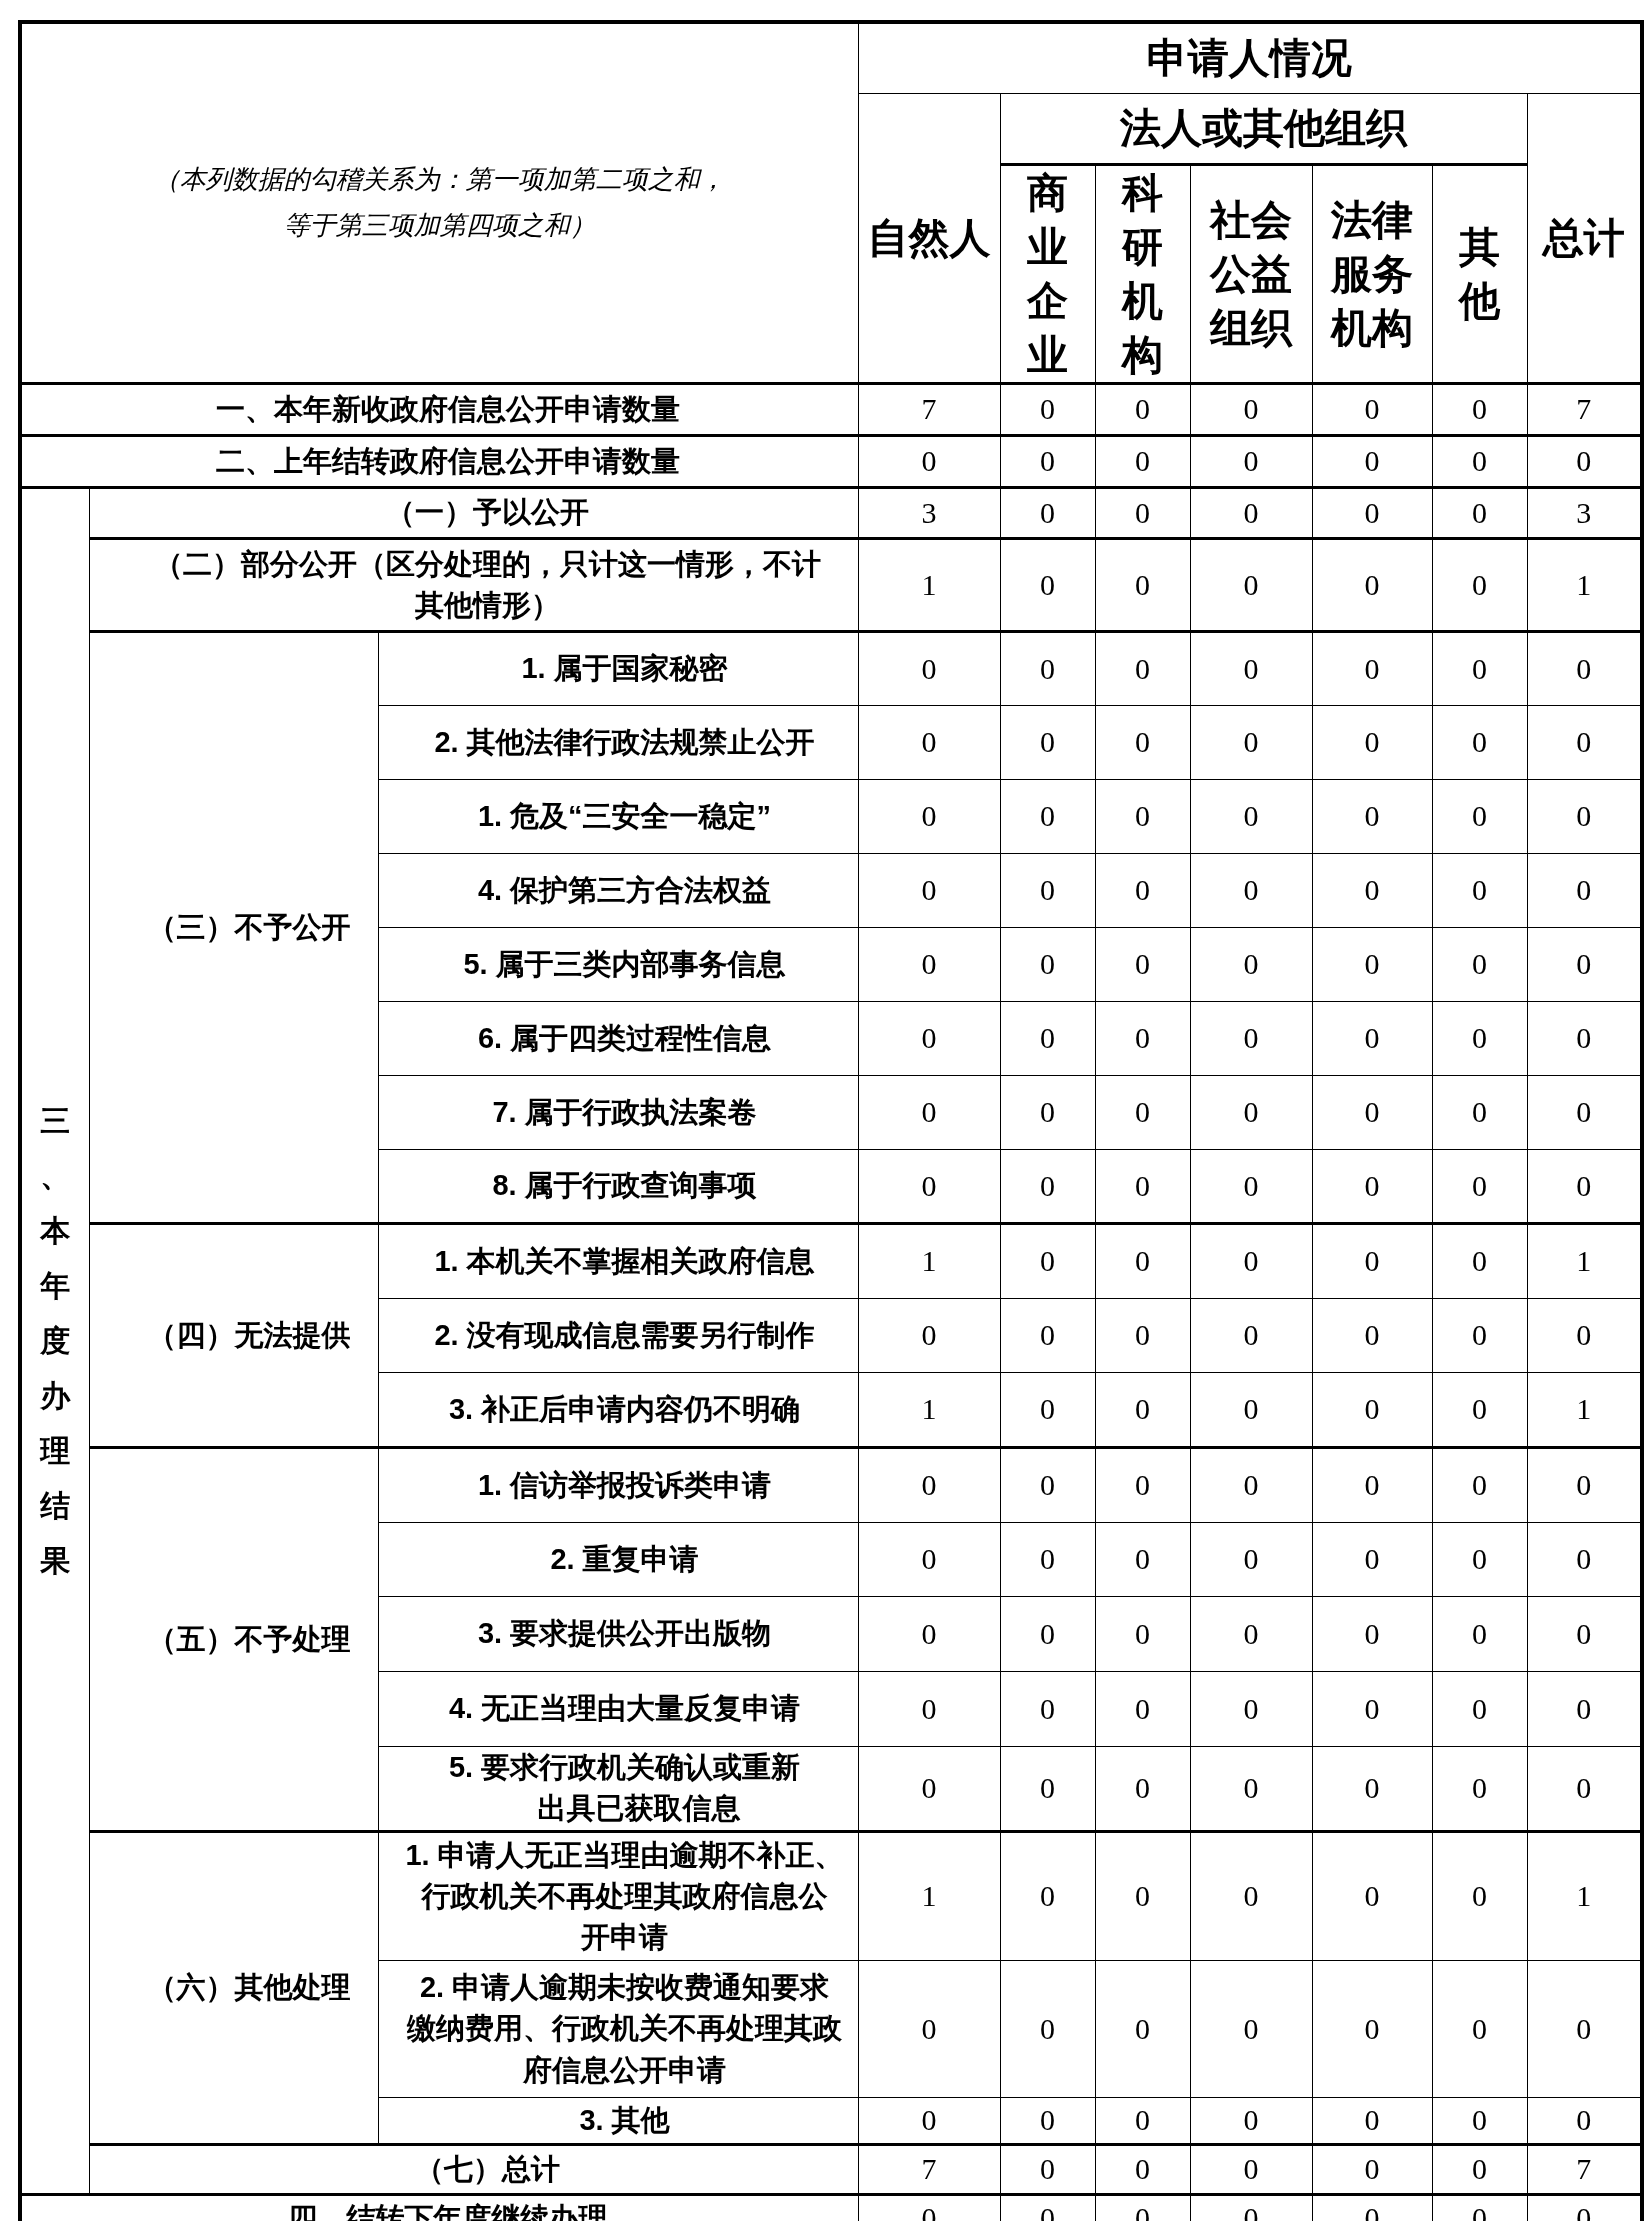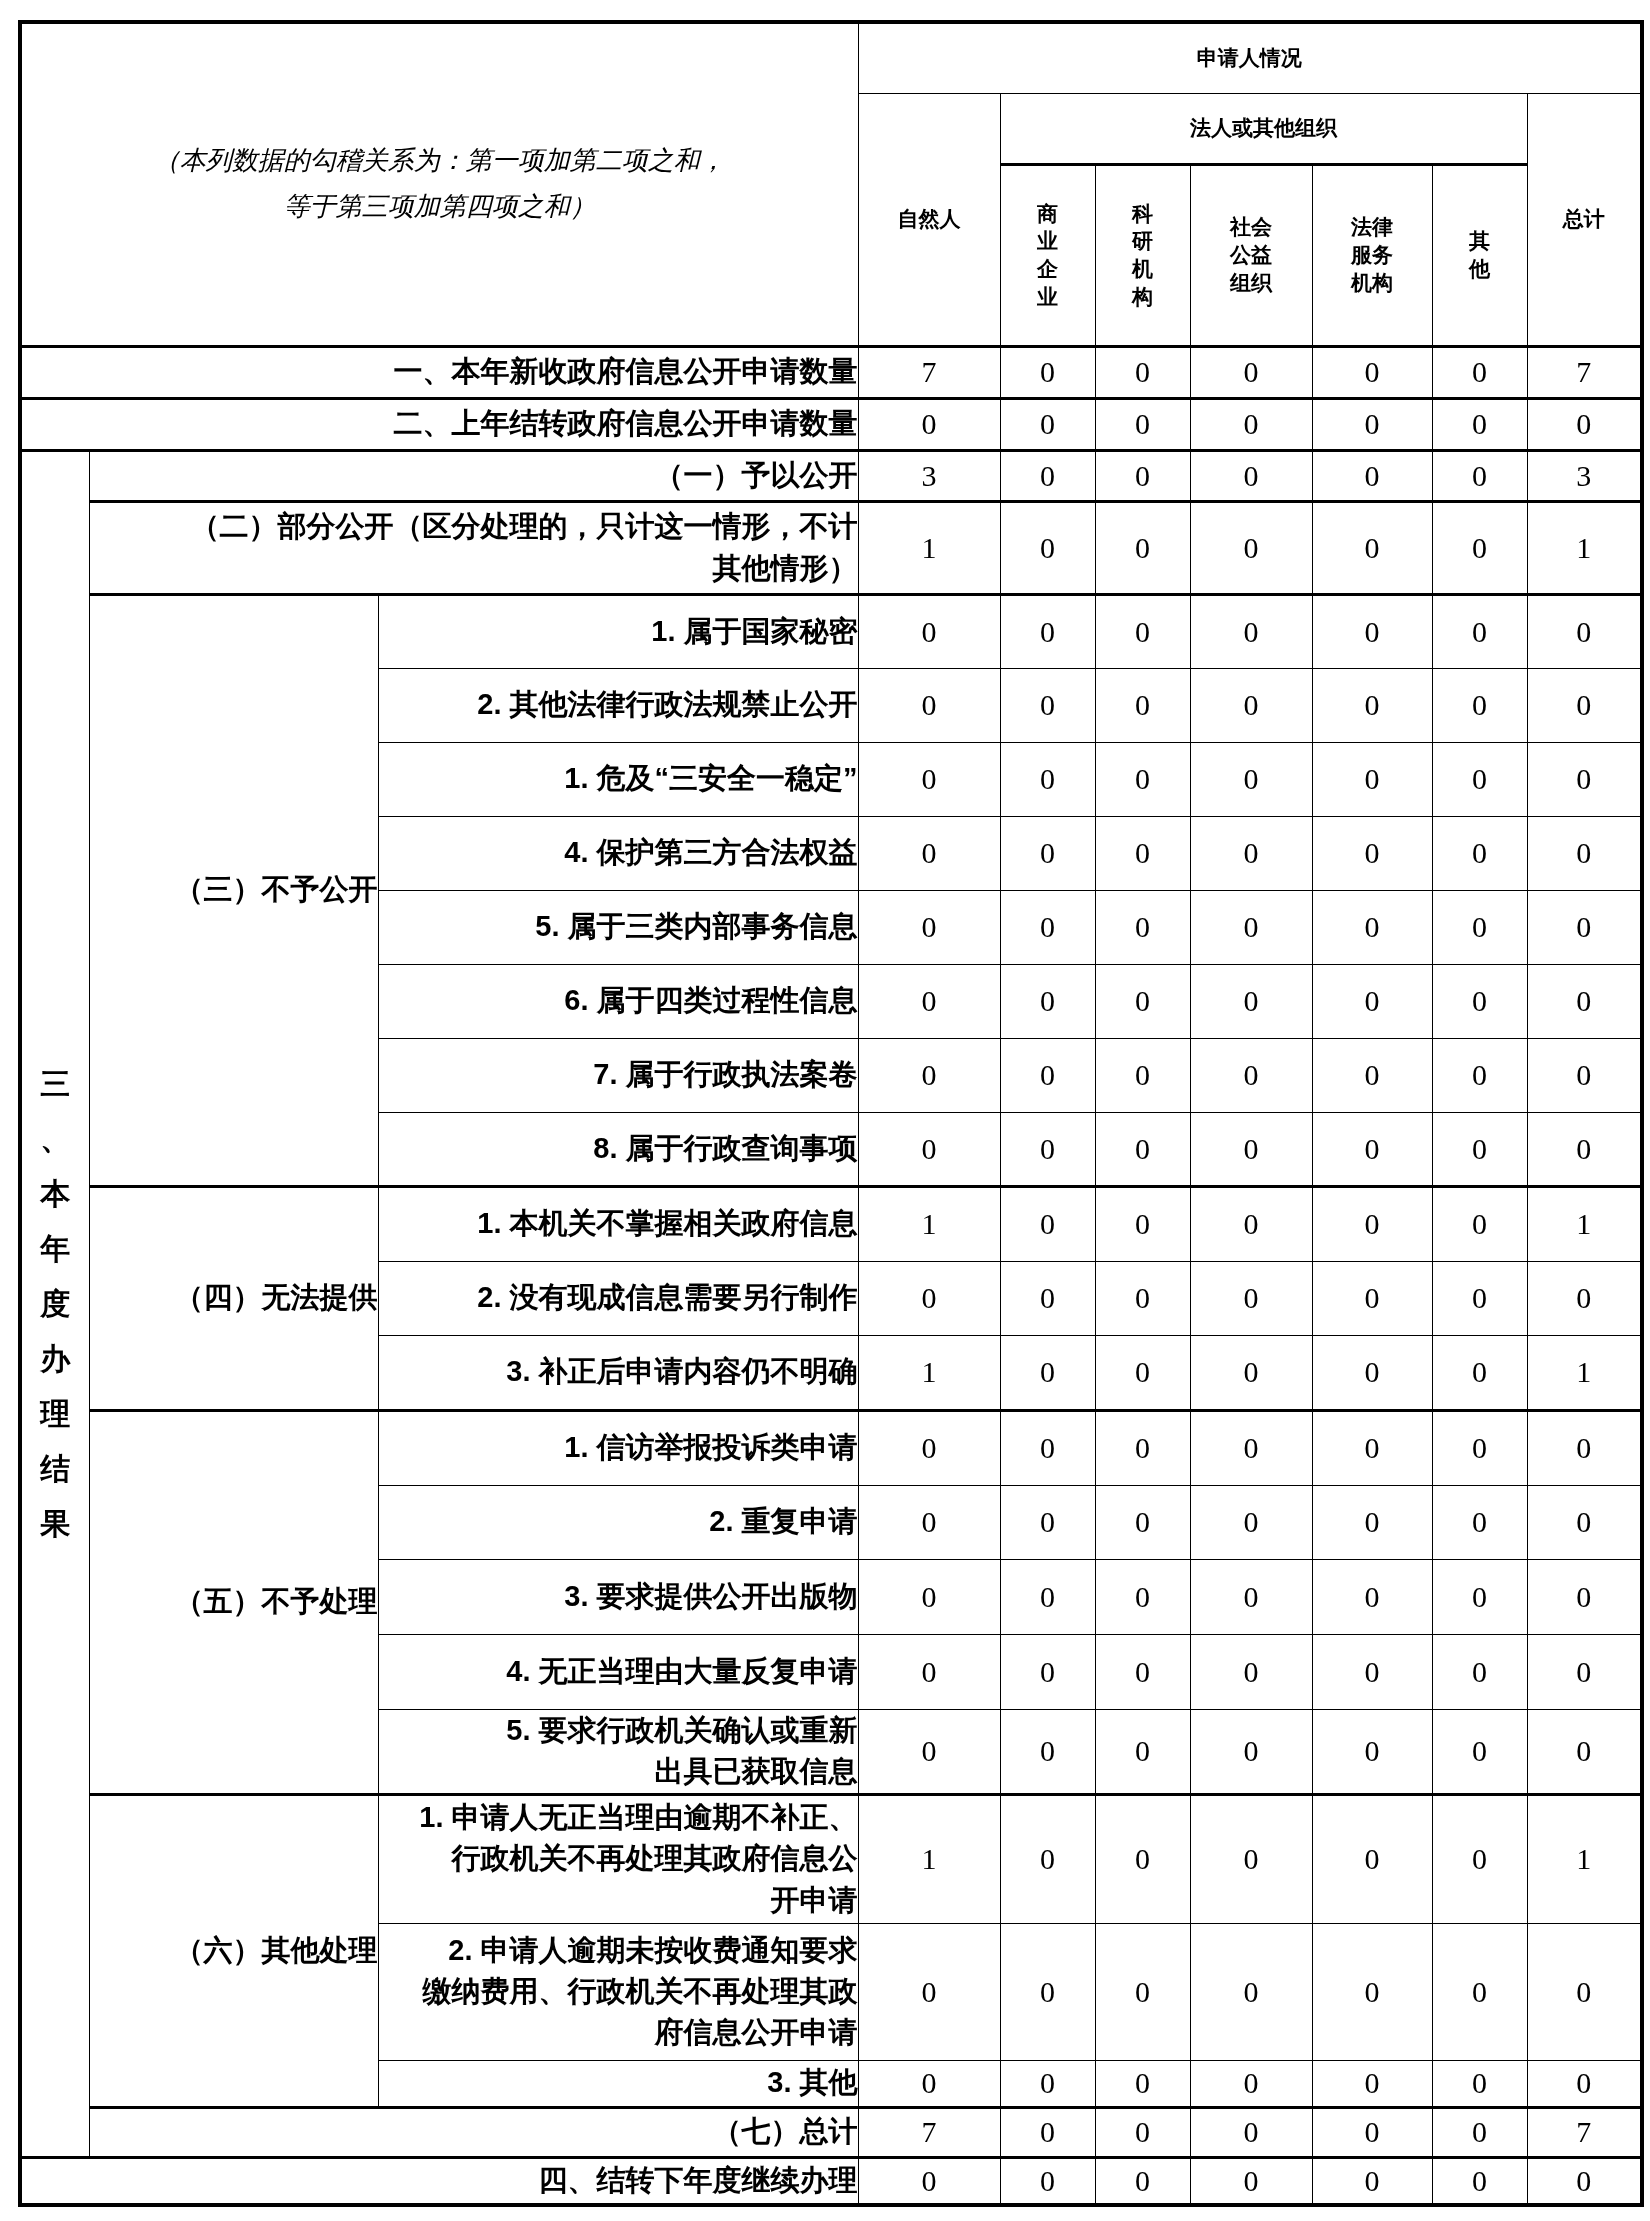--- a/index.html
+++ b/index.html
@@ -13,26 +13,26 @@
     border: 4.5px solid #000;
   }
   td { border: 1.8px solid #000; vertical-align: middle; overflow: hidden; padding: 0; }
   tr.tk > td { border-top-width: 3.6px; }
   td.note {
     font-family: "Liberation Serif", "DejaVu Serif", serif;
     font-style: italic; font-weight: normal;
     font-size: 26px; line-height: 1.78; text-align: center; white-space: pre-line;
   }
   td.hd {
-    font-weight: bold; font-size: 21px; text-align: center;
+    font-weight: bold; font-size: 41px; text-align: center;
     white-space: pre-line; line-height: 1.32;
   }
   td.lbl {
     font-weight: bold; font-size: 29px; white-space: pre-line;
-    line-height: 1.42; text-align: right;
+    line-height: 1.42; text-align: center;
   }
   td.top  { padding-left: 16.4px; }
   td.sec  { padding-left: 28px; }
   td.grp  { padding-left: 31px; }
   td.item { padding-left: 13px; }
   td.val {
     font-family: "Liberation Serif", "DejaVu Serif", serif;
     font-size: 30px; font-weight: normal; text-align: center;
   }
   td.vside { padding: 0; }

